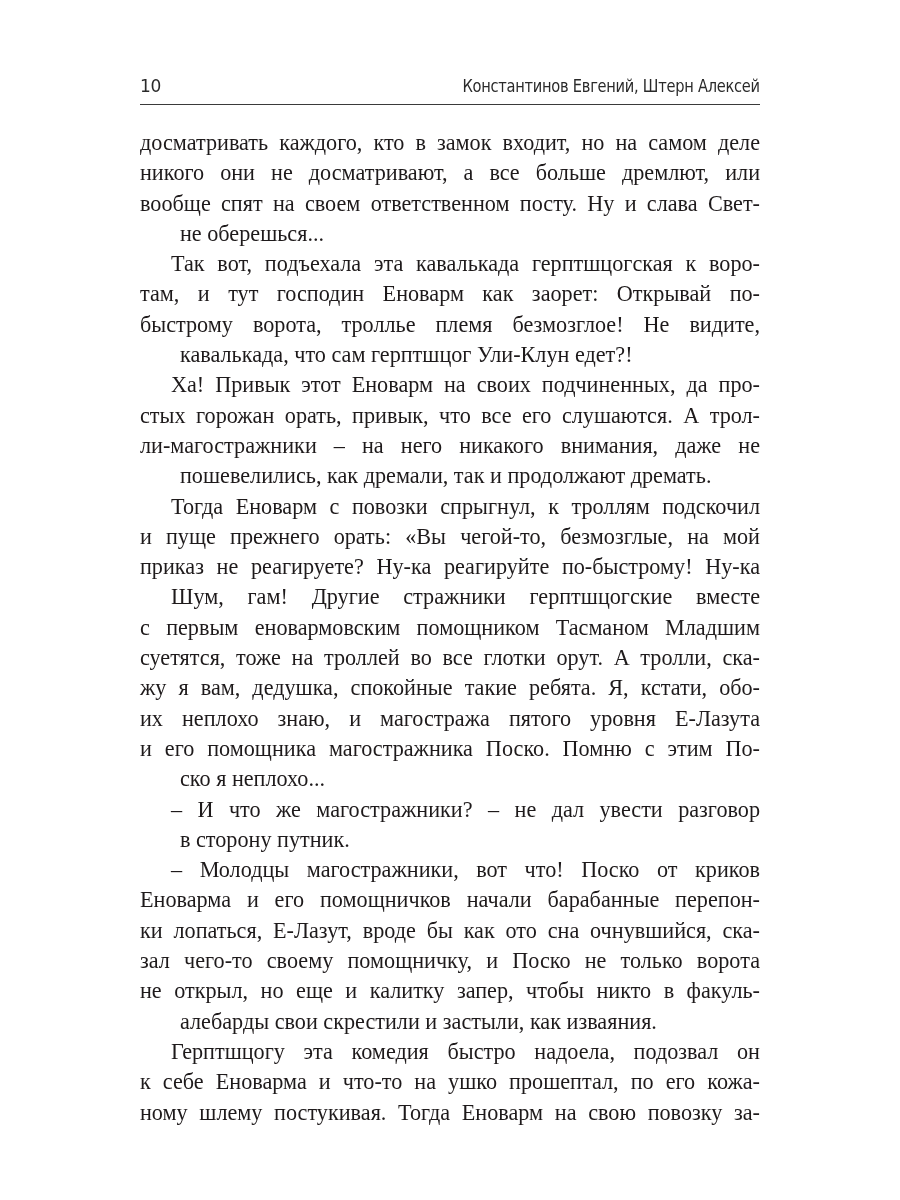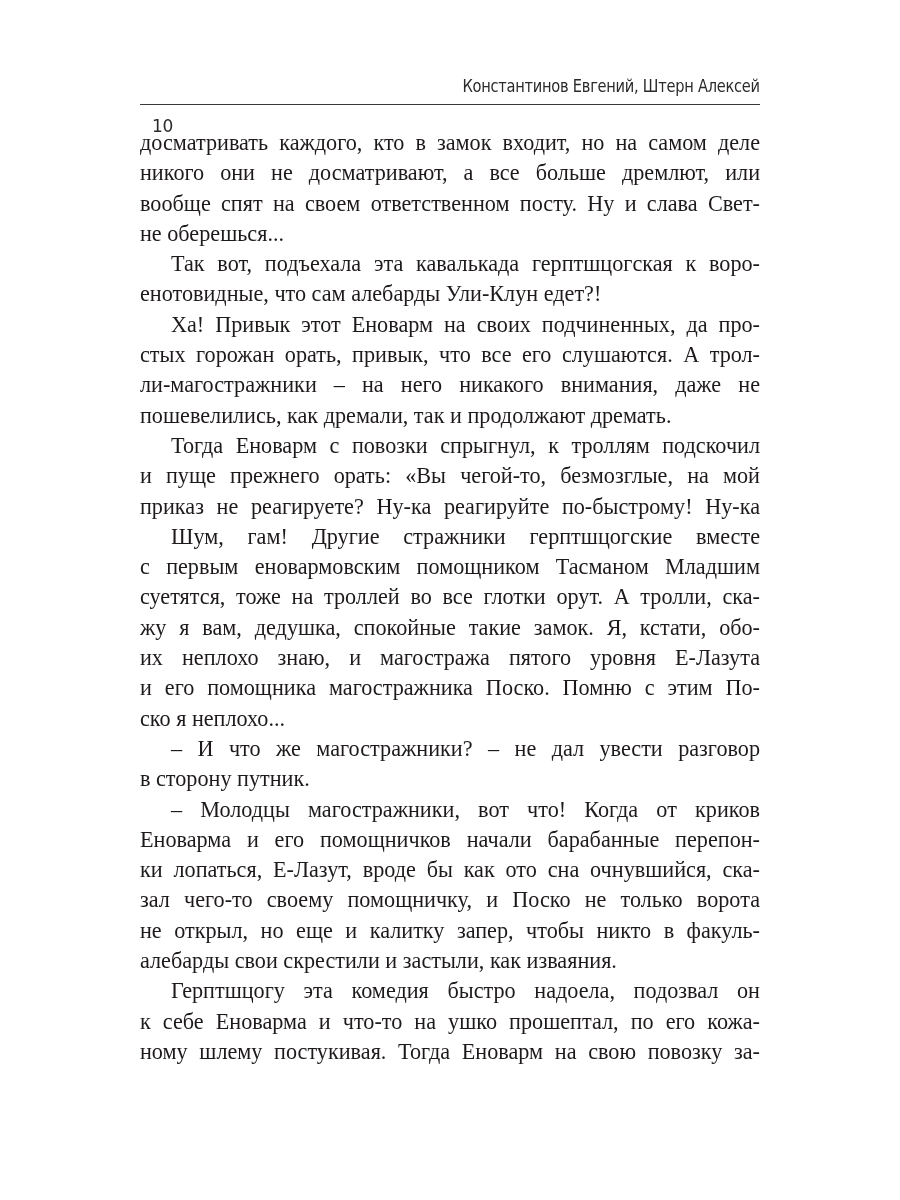--- a/index.html
+++ b/index.html
@@ -26,23 +26,22 @@
       left: 0;
       width: 620px;
       height: 28px;
       font-family: "DejaVu Sans", sans-serif;
       font-size: 17px;
       color: #2a2a2a;
       letter-spacing: -0.3px;
     }
     .page-number {
       position: absolute;
-      left: 12px;
+      left: 0;
       top: 2px;
-      margin-top: 40px;
     }
     .running-title {
       position: absolute;
       right: 0;
       top: 2px;
       white-space: nowrap;
       transform: scaleX(0.86);
       transform-origin: right center;
     }
     .head-rule {
@@ -67,20 +66,21 @@
     .line {
       display: block;
       white-space: nowrap;
       text-align: justify;
       text-align-last: justify;
       height: 30.3px;
       overflow: visible;
     }
     .line.last {
       text-align-last: left;
+      margin-left: 40px;
     }
     .line.indent {
       padding-left: 31px;
       font-family: Liberation Serif, serif;
     }
   </style>
 </head>
 <body>
 
 <div class="page">
@@ -90,38 +90,40 @@
   </div>
   <div class="head-rule"></div>
 
   <div class="body-text" id="body-text">
 
   <span class="line">досматривать каждого, кто в замок входит, но на самом деле</span>
       <span class="line">никого они не досматривают, а все больше дремлют, или</span>
       <span class="line">вообще спят на своем ответственном посту. Ну и слава Свет-</span>
       <span class="line last">не оберешься...</span>
       <span class="line indent">Так вот, подъехала эта кавалькада герптшцогская к воро-</span>
-      <span class="line last">енотовидные, что сам алебарды Ули-Клун едет?!</span>
+      <span class="line">там, и тут господин Еноварм как заорет: Открывай по-</span>
+      <span class="line">быстрому ворота, троллье племя безмозглое! Не видите,</span>
+      <span class="line last">кавалькада, что сам герптшцог Ули-Клун едет?!</span>
       <span class="line indent">Ха! Привык этот Еноварм на своих подчиненных, да про-</span>
       <span class="line">стых горожан орать, привык, что все его слушаются. А трол-</span>
       <span class="line">ли-магостражники – на него никакого внимания, даже не</span>
       <span class="line last">пошевелились, как дремали, так и продолжают дремать.</span>
       <span class="line indent">Тогда Еноварм с повозки спрыгнул, к троллям подскочил</span>
       <span class="line">и пуще прежнего орать: «Вы чегой-то, безмозглые, на мой</span>
       <span class="line">приказ не реагируете? Ну-ка реагируйте по-быстрому! Ну-ка</span>
       <span class="line indent">Шум, гам! Другие стражники герптшцогские вместе</span>
       <span class="line">с первым еноварм­овским помощником Тасманом Младшим</span>
       <span class="line">суетятся, тоже на троллей во все глотки орут. А тролли, ска-</span>
-      <span class="line">жу я вам, дедушка, спокойные такие замок. Я, кстати, обо-</span>
+      <span class="line">жу я вам, дедушка, спокойные такие ребята. Я, кстати, обо-</span>
       <span class="line">их неплохо знаю, и магостража пятого уровня Е-Лазута</span>
       <span class="line">и его помощника магостражника Поско. Помню с этим По-</span>
       <span class="line last">ско я неплохо...</span>
       <span class="line indent">– И что же магостражники? – не дал увести разговор</span>
       <span class="line last">в сторону путник.</span>
-      <span class="line indent">– Молодцы магостражники, вот что! Когда от криков</span>
+      <span class="line indent">– Молодцы магостражники, вот что! Поско от криков</span>
       <span class="line">Еноварма и его помощничков начали барабанные перепон-</span>
       <span class="line">ки лопаться, Е-Лазут, вроде бы как ото сна очнувшийся, ска-</span>
       <span class="line">зал чего-то своему помощничку, и Поско не только ворота</span>
       <span class="line">не открыл, но еще и калитку запер, чтобы никто в факуль-</span>
       <span class="line last">алебарды свои скрестили и застыли, как изваяния.</span>
       <span class="line indent">Герптшцогу эта комедия быстро надоела, подозвал он</span>
       <span class="line">к себе Еноварма и что-то на ушко прошептал, по его кожа-</span>
       <span class="line">ному шлему постукивая. Тогда Еноварм на свою повозку за-</span>
     </div>
 </div>

